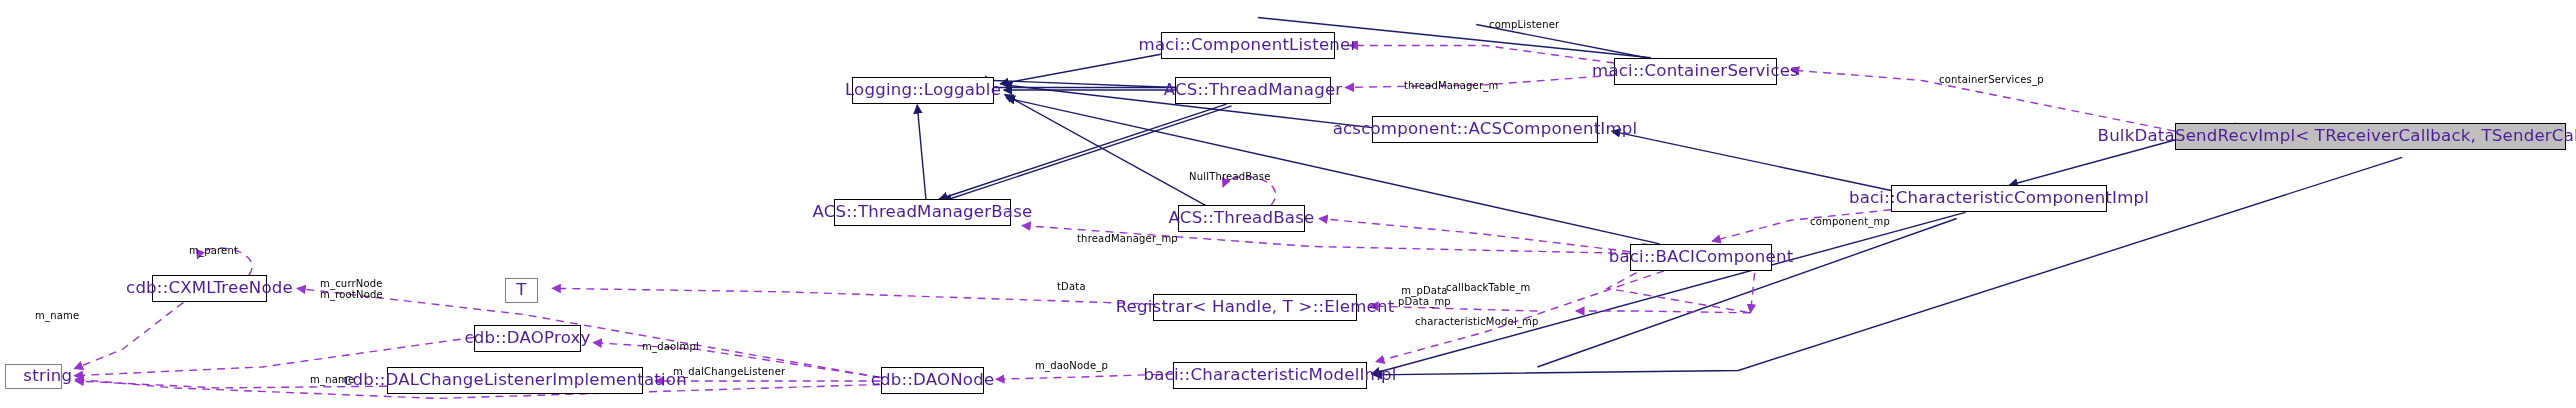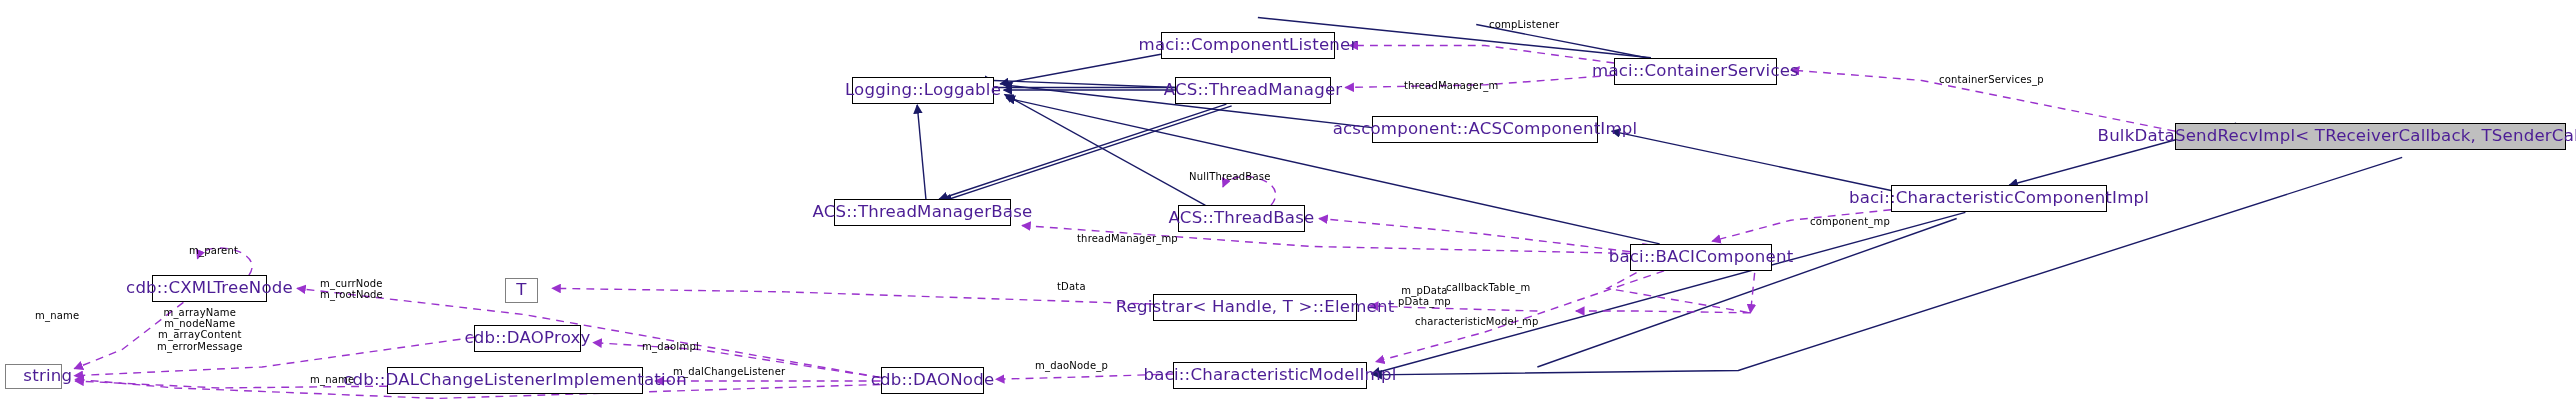--- a/index.html
+++ b/index.html
@@ -234,24 +234,20 @@
   <div class="edge-label" style="left:1770px; top:216px;margin-left:40px;">component_mp</div>
   <div class="edge-label" style="left:1077px; top:233px;">threadManager_mp</div>
   <div class="edge-label" style="left:189px; top:245px;">m_parent</div>
   <div class="edge-label" style="left:304px; top:278px; text-align:left;margin-left:16px;">m_currNode
 m_rootNode</div>
   <div class="edge-label" style="left:1057px; top:281px;">tData</div>
   <div class="edge-label" style="left:1398px; top:285px;">m_pData
 pData_mp</div>
   <div class="edge-label" style="left:1446px; top:282px;">callbackTable_m</div>
   <div class="edge-label" style="left:35px; top:310px;">m_name</div>
-  <div class="edge-label" style="left:157px; top:307px;">m_arrayName
-m_nodeName
-m_arrayContent
-m_errorMessage</div>
   <div class="edge-label" style="left:1415px; top:316px;">characteristicModel_mp</div>
   <div class="edge-label" style="left:642px; top:341px;">m_daoImpl</div>
   <div class="edge-label" style="left:1035px; top:360px;">m_daoNode_p</div>
   <div class="edge-label" style="left:673px; top:366px;">m_dalChangeListener</div>
   <div class="edge-label" style="left:310px; top:374px;">m_name</div>
 
 </div>
 
 
 </body></html>

